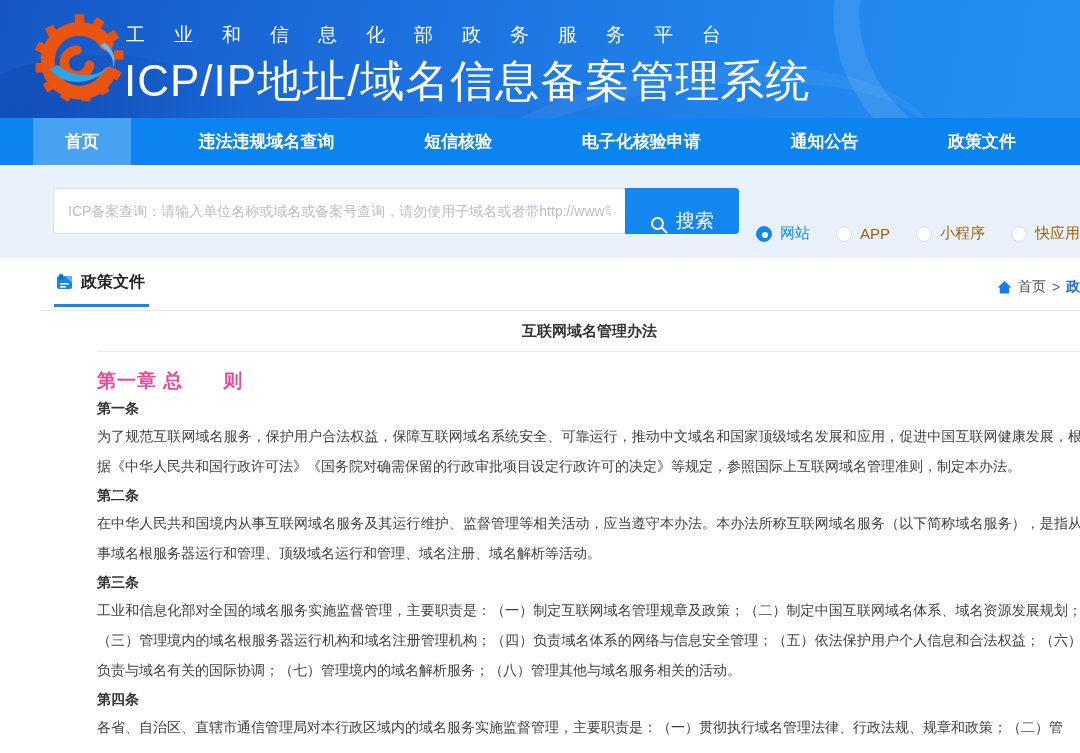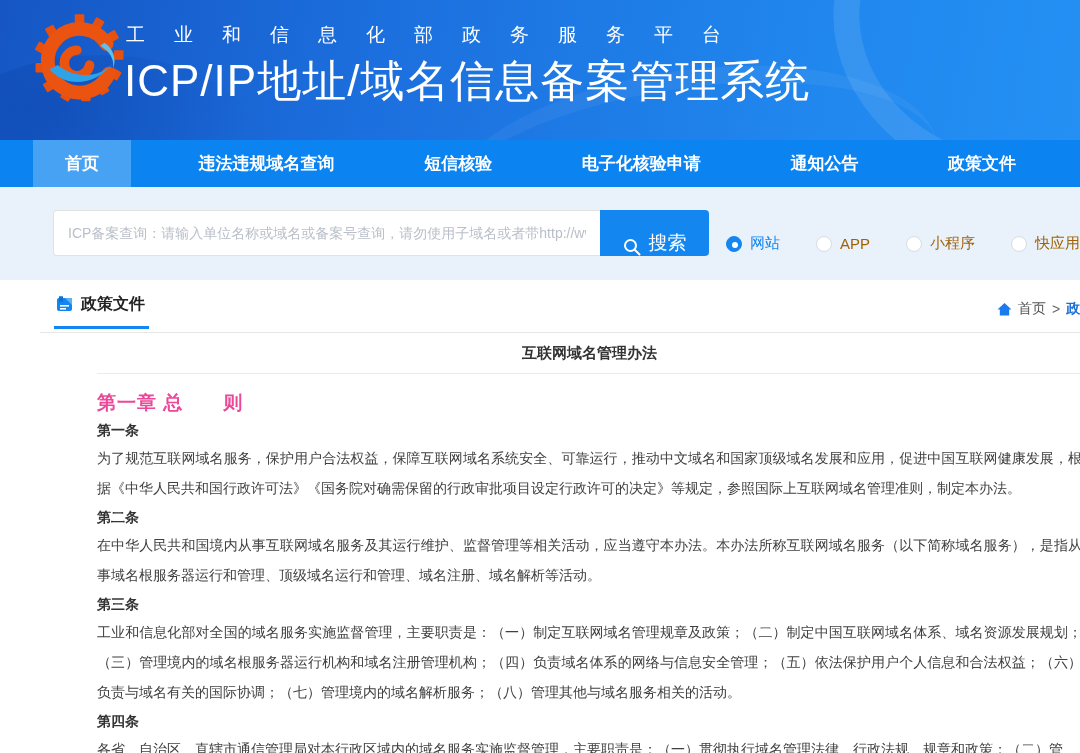--- a/index.html
+++ b/index.html
@@ -1,20 +1,20 @@
 <!DOCTYPE html>
 <html><head>
 <meta charset="utf-8">
 <style>
   * { margin:0; padding:0; box-sizing:border-box; }
   html,body { width:1080px; height:753px; overflow:hidden; background:#fff;
     font-family:"Liberation Sans","DejaVu Sans",sans-serif; }
 
   
-  .header { position:relative; height:140px; overflow:hidden;
+  .header { position:relative; height:118px; overflow:hidden;
     background:linear-gradient(100deg,#1556c4 0%,#1c6fde 35%,#2087ee 75%,#2490f4 100%); }
   .header .swoosh1 { position:absolute; left:-60px; top:55px; width:320px; height:180px;
     border-radius:50%; background:radial-gradient(ellipse at 30% 30%, rgba(10,60,160,.35), rgba(10,60,160,0) 70%); }
   .header .swoosh2 { position:absolute; right:-90px; top:-120px; width:340px; height:300px;
     border:26px solid rgba(255,255,255,.10); border-radius:50%; transform:rotate(25deg); }
   .header .swoosh3 { position:absolute; right:140px; top:70px; width:500px; height:220px;
     border-top:18px solid rgba(255,255,255,.05); border-radius:50%; transform:rotate(-8deg); }
   .logo { position:absolute; left:26px; top:10px; width:106px; height:106px; }
   .platform-title { position:absolute; left:126px; top:22px; color:#fff;
     font-size:19px; font-weight:500; letter-spacing:29px; white-space:nowrap; }
@@ -31,21 +31,21 @@
   
   .search-strip { height:93px; background:#e9f1fb; display:flex; align-items:flex-start;
     padding:23px 0 0 53px; }
   .search-input { width:647px; height:46px; border:1px solid #e2e2e2; border-right:none;
     border-radius:4px 0 0 4px; background:#fff; padding:0 14px; font-size:14px; color:#333;
     outline:none; font-family:inherit; }
   .search-input::placeholder { color:#b9bec8; }
   .search-btn { width:130px; height:46px; border:none; border-radius:0 4px 4px 0;
     background:#1486f0; color:#fff; font-size:19px; cursor:pointer; display:flex;
     align-items:flex-end; justify-content:center; gap:8px; font-family:inherit; }
-  .radio-row { display:flex; align-items:center; margin:24px 0 0 17px; gap:36px; white-space:nowrap; }
+  .radio-row { display:flex; align-items:center; margin:36px 0 0 17px; gap:26px; white-space:nowrap; }
   .radio-group { display:flex; align-items:center; gap:8px; cursor:pointer; }
   .radio { width:16px; height:16px; border-radius:50%; background:#fff; border:1px solid #d5dce6; position:relative; }
   .radio.selected { background:#1486f0; border-color:#1486f0; }
   .radio.selected::after { content:""; position:absolute; left:5px; top:5px; width:6px; height:6px;
     border-radius:50%; background:#fff; }
   .radio-label { font-size:15px; color:#a16207; }
   .radio-group.selected .radio-label { color:#1486f0; }
 
   
   .content { padding:14px 0 0 40px; background:#fff; }

